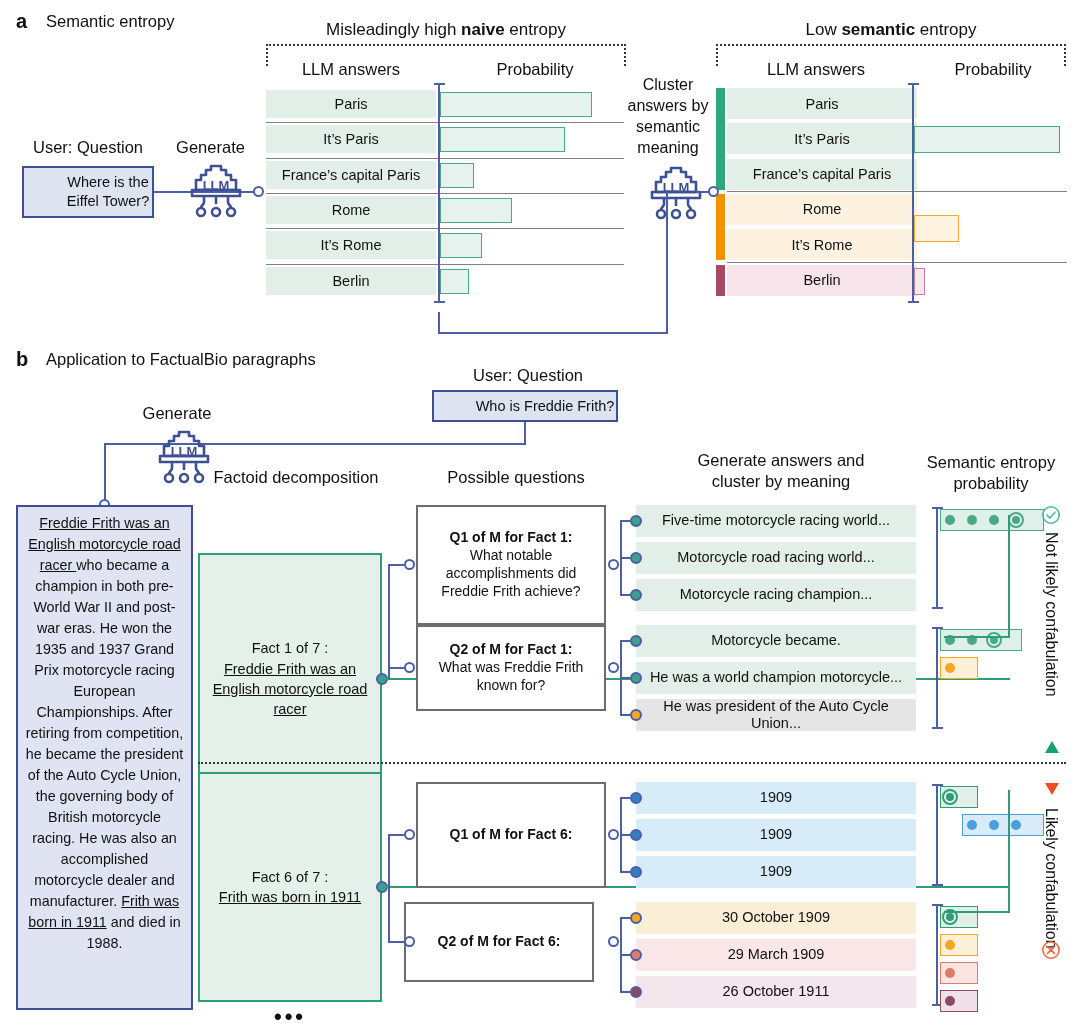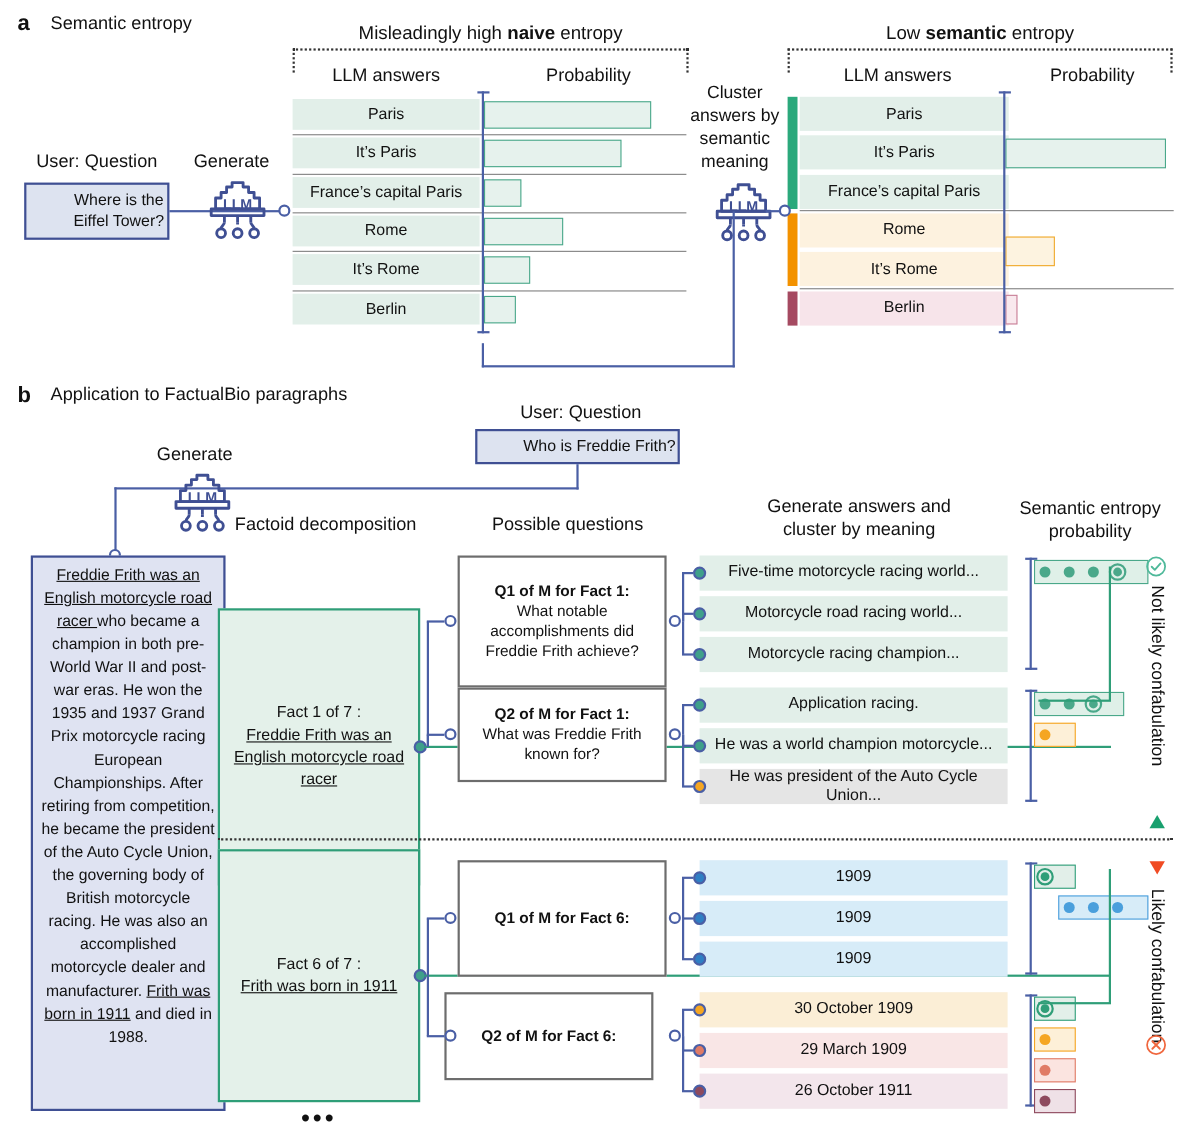--- a/index.html
+++ b/index.html
@@ -29,21 +29,21 @@
   .cb-orange{background:#f39200;}
   .cb-pink{background:#a54a61;}
 
   .qbox{box-sizing:border-box;border:2.4px solid #6d6d6d;background:#fff;
         font-size:14px;line-height:1.28;text-align:center;
         display:flex;flex-direction:column;align-items:center;justify-content:center;padding:4px 6px;}
   .userbox{box-sizing:border-box;border:2.2px solid #3f4f93;background:#dde3f0;
            font-size:14.5px;line-height:1.3;text-align:center;
            display:flex;align-items:center;justify-content:center;padding-left:40px;}
   .paraBox{box-sizing:border-box;border:2.2px solid #3f4f93;background:#dfe3f2;
-           font-size:14.3px;line-height:1.47;text-align:center;padding:6px 7px;margin-left:12px;}
+           font-size:14.3px;line-height:1.47;text-align:center;padding:6px 7px;}
   .factBox{box-sizing:border-box;border:2.2px solid #2f9e78;background:#e4f1ea;
            font-size:14.5px;line-height:1.4;text-align:center;
            display:flex;align-items:center;justify-content:center;}
   .u{text-decoration:underline;}
   .conn{background:#4a5fa5;position:absolute;}
   .conn-g{background:#2f9e78;position:absolute;}
   .knob{position:absolute;width:11px;height:11px;border-radius:50%;
         border:2px solid #4a5fa5;background:#fff;box-sizing:border-box;}
   .fdot{position:absolute;width:12px;height:12px;border-radius:50%;
         border:2px solid #4a5fa5;box-sizing:border-box;}
@@ -260,21 +260,21 @@
     <div class="sdot" style="left:1012px;top:516px;width:8px;height:8px;background:#4aa88a;"></div>
     <div class="qbox" style="position:absolute;left:416px;top:625px;width:190px;height:86px;">
               <div class="bold">Q2 of M for Fact 1:</div>
               <div>What was Freddie Frith known for?</div>
     </div>
     <div class="knob" style="left:404px;top:662px;"></div>
     <div class="conn" style="left:388px;top:667px;width:16px;height:2px;"></div>
     <div class="conn" style="left:388px;top:668px;width:2px;height:11px;"></div>
     <div class="knob" style="left:608px;top:662px;"></div>
     <div class="abs cellrow" style="left:636px;top:625px;width:280px;height:32px;
-                       background:#e2efe9;padding:0 6px;box-sizing:border-box;line-height:1.2;">Application racing.</div>
+                       background:#e2efe9;padding:0 6px;box-sizing:border-box;line-height:1.2;">Motorcycle became.</div>
     <div class="fdot" style="left:630px;top:635px;background:#3fa08a;"></div>
     <div class="conn" style="left:620px;top:640px;width:10px;height:2px;"></div>
     <div class="conn" style="left:620px;top:641px;width:2px;height:27px;"></div>
     <div class="abs cellrow" style="left:636px;top:662px;width:280px;height:32px;
                        background:#e2efe9;padding:0 6px;box-sizing:border-box;line-height:1.2;">He was a world champion motorcycle...</div>
     <div class="fdot" style="left:630px;top:672px;background:#3fa08a;"></div>
     <div class="conn" style="left:620px;top:677px;width:10px;height:2px;"></div>
     <div class="conn" style="left:620px;top:668px;width:2px;height:10px;"></div>
     <div class="abs cellrow" style="left:636px;top:699px;width:280px;height:32px;
                        background:#e5e5e5;padding:0 6px;box-sizing:border-box;line-height:1.2;">He was president of the Auto Cycle Union...</div>

